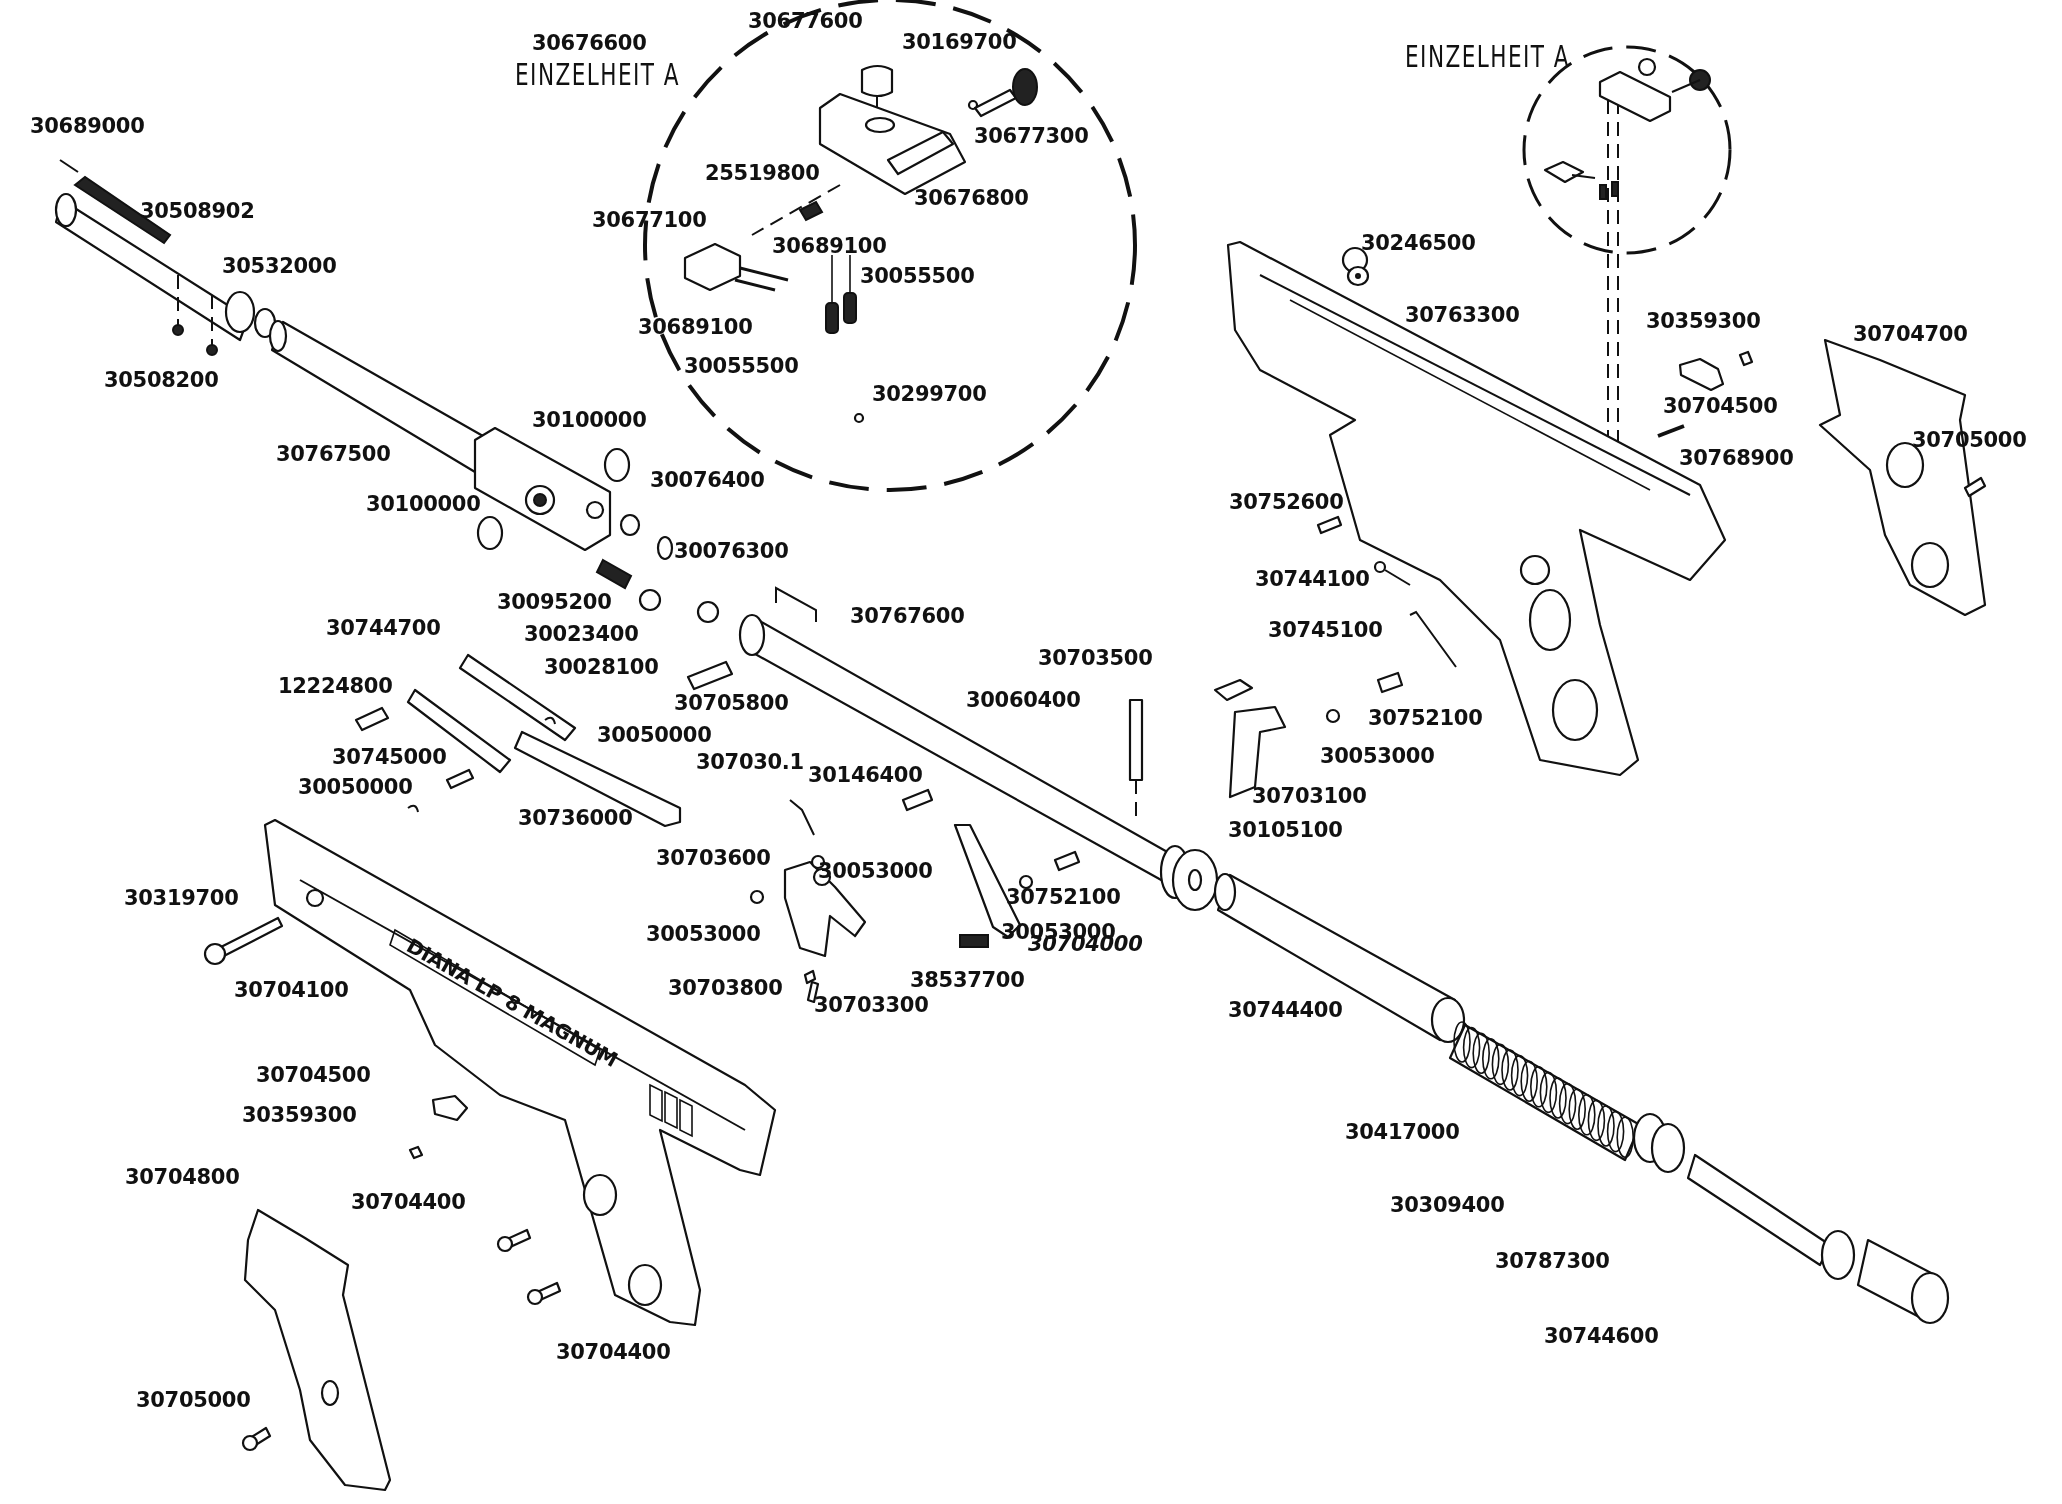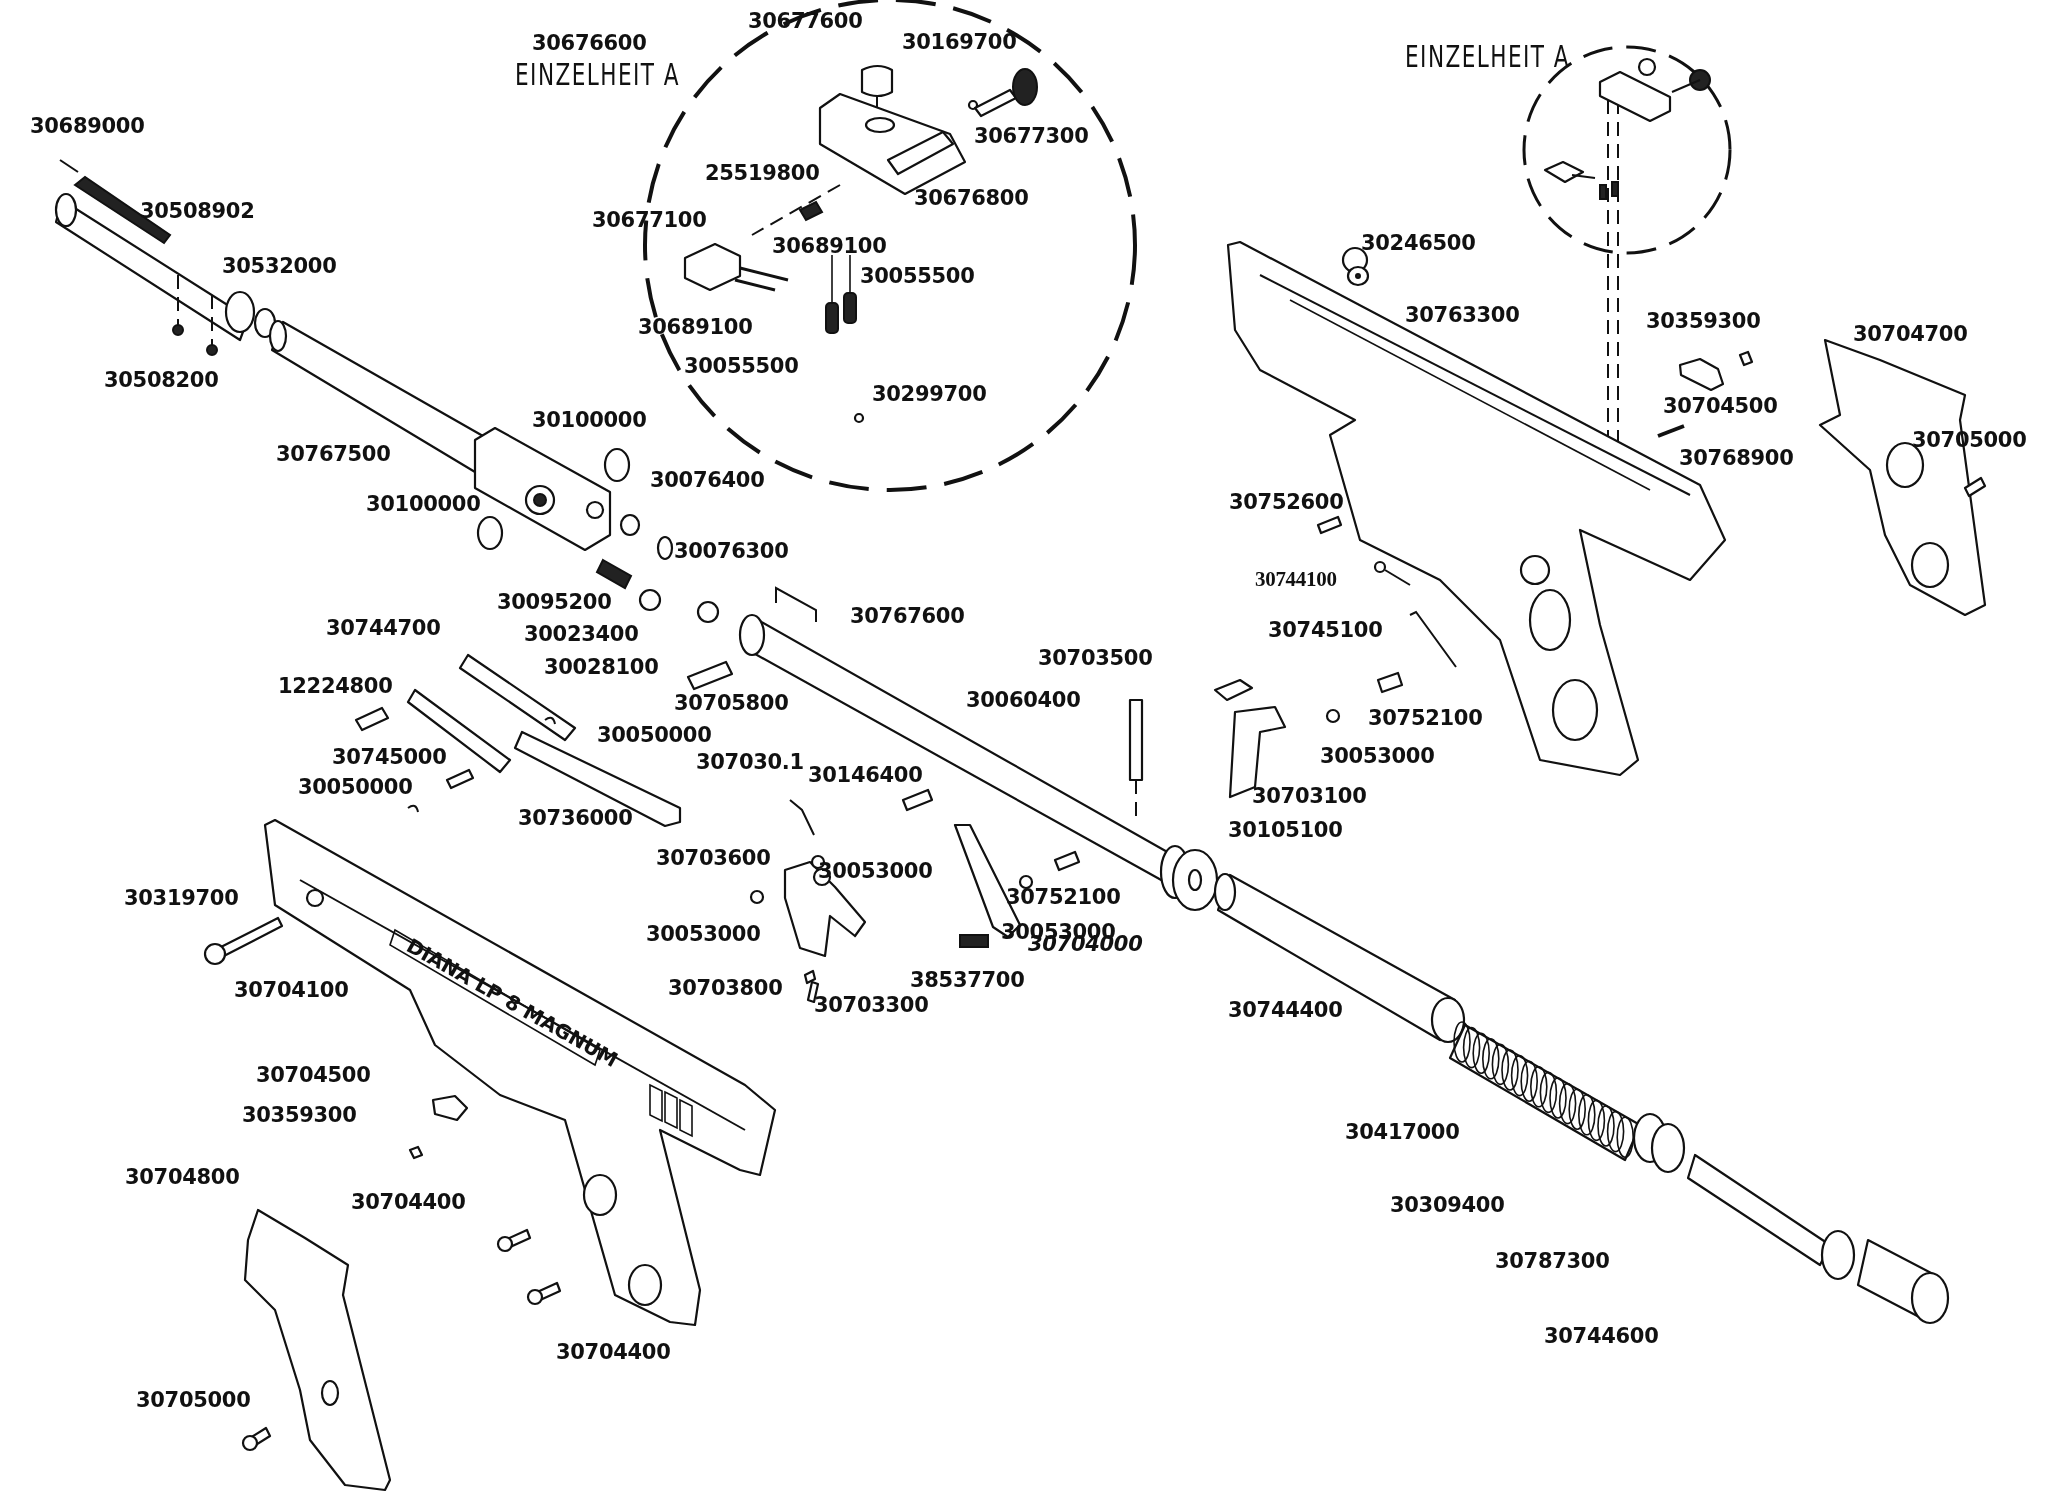--- a/index.html
+++ b/index.html
@@ -304,21 +304,21 @@
   <span class="part-label" style="left:910px;top:970px;">38537700</span>
   <span class="part-label" style="left:1028px;top:934px;font-style:italic;">30704000</span>
   <span class="part-label" style="left:1001px;top:922px;">30053000</span>
   <span class="part-label" style="left:1006px;top:887px;">30752100</span>
   <span class="part-label" style="left:966px;top:690px;">30060400</span>
   <span class="part-label" style="left:1038px;top:648px;">30703500</span>
   <span class="part-label" style="left:1252px;top:786px;">30703100</span>
   <span class="part-label" style="left:1320px;top:746px;">30053000</span>
   <span class="part-label" style="left:1368px;top:708px;">30752100</span>
   <span class="part-label" style="left:1268px;top:620px;">30745100</span>
-  <span class="part-label" style="left:1255px;top:569px;font-family:Liberation Serif, serif;">30744100</span>
+  <span class="part-label" style="left:1255px;top:569px;">30744100</span>
   <span class="part-label" style="left:1229px;top:492px;">30752600</span>
   <span class="part-label" style="left:1361px;top:233px;">30246500</span>
   <span class="part-label" style="left:1405px;top:305px;">30763300</span>
   <span class="part-label" style="left:1646px;top:311px;">30359300</span>
   <span class="part-label" style="left:1663px;top:396px;">30704500</span>
   <span class="part-label" style="left:1679px;top:448px;">30768900</span>
   <span class="part-label" style="left:1853px;top:324px;">30704700</span>
   <span class="part-label" style="left:1912px;top:430px;">30705000</span>
   <span class="part-label" style="left:1228px;top:820px;">30105100</span>
   <span class="part-label" style="left:1228px;top:1000px;">30744400</span>

